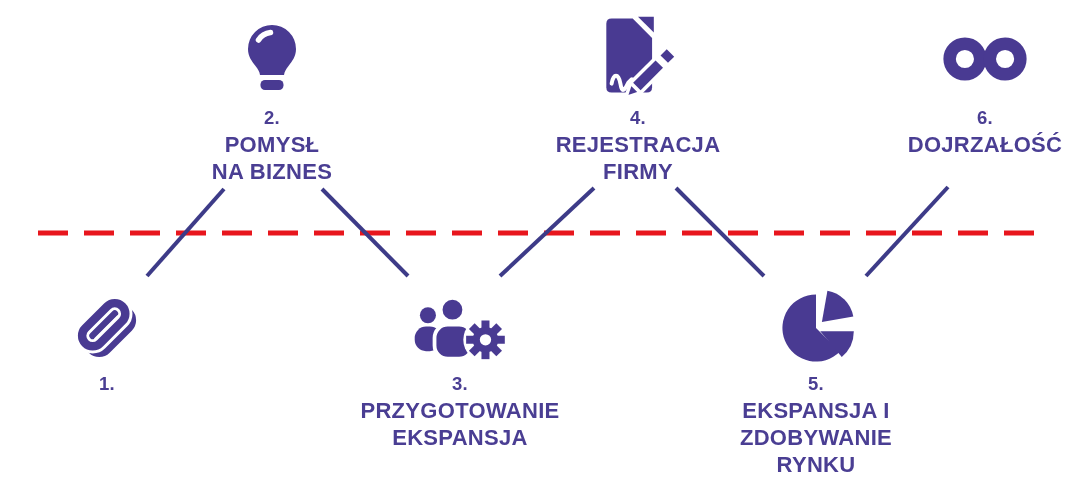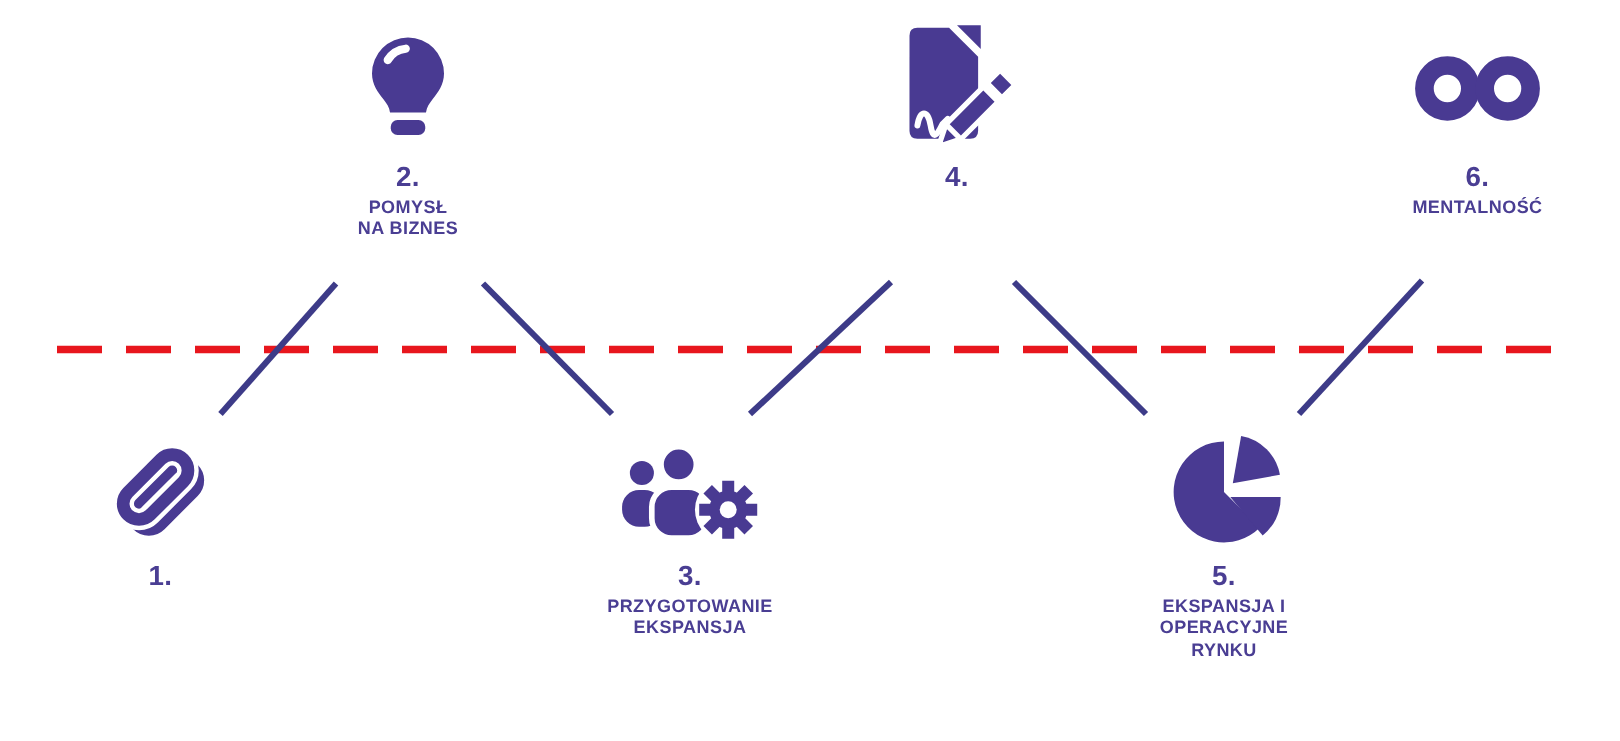--- a/index.html
+++ b/index.html
@@ -18,21 +18,21 @@
   .stage.above{top:14px;}
   .stage.below{top:286px;}
   .icon-box{display:flex;align-items:center;justify-content:center;}
   .stage.above .icon-box{height:90px;}
   .stage.below .icon-box{height:84px;}
   .num{
     margin-top:3px;font-weight:700;font-size:18.5px;line-height:1.22;
     color:var(--text);letter-spacing:.3px;
   }
   .label{
-    margin-top:1px;font-weight:700;font-size:12px;line-height:1.24;
+    margin-top:1px;font-weight:700;font-size:22px;line-height:1.24;
     color:var(--text);letter-spacing:.3px;white-space:pre-line;
   }
   svg{display:block;}
 </style>
 </head>
 <body>
 
 <div class="canvas">
 
   <svg class="lines-overlay" viewBox="0 0 1080 494">
@@ -100,44 +100,46 @@
         <polygon fill="var(--icon)" points="50,2 68,2 68,20"></polygon>
         <path fill="none" stroke="#fff" stroke-width="4.5" stroke-linecap="round" stroke-linejoin="round" d="M20,78 C22,66 28,66 30,78 S35,85 39,77 L43,73 L46,81 L56,81"></path>
         <g transform="translate(36,94) rotate(-45)" stroke="#fff" stroke-width="4" fill="var(--icon)">
           <polygon points="0,0 16,-8 16,8"></polygon>
           <rect x="16" y="-8" width="40" height="16"></rect>
           <rect x="60" y="-8" width="14" height="16"></rect>
         </g>
       </svg>
     </div>
     <div class="num">4.</div>
+    <div class="label">REJESTRACJA
+FIRMY</div>
   </div>
 
   <div class="stage below" style="left:816px">
     <div class="icon-box">
       <svg width="90" height="84" viewBox="-50 -50 100 100">
         <path fill="var(--icon)" d="M0,0 L0,-40 A40,40 0 1 0 28.3,28.3 Z"></path>
         <g transform="translate(7,-7)">
           <path fill="var(--icon)" d="M0,0 L6.6,-37.4 A38,38 0 0 1 37.4,-6.6 Z"></path>
         </g>
         <g transform="translate(5,4)">
           <path fill="var(--icon)" d="M0,0 L40,0 A40,40 0 0 1 25.7,30.6 Z"></path>
         </g>
       </svg>
     </div>
     <div class="num">5.</div>
     <div class="label">EKSPANSJA I
-OPERACYJNE
+ZDOBYWANIE
 RYNKU</div>
   </div>
 
   <div class="stage above" style="left:985px">
     <div class="icon-box">
       <svg width="88" height="54" viewBox="-46 -28 92 56">
         <circle cx="-21" cy="0" r="16" fill="none" stroke="var(--icon)" stroke-width="13"></circle>
         <circle cx="21" cy="0" r="16" fill="none" stroke="var(--icon)" stroke-width="13"></circle>
       </svg>
     </div>
     <div class="num">6.</div>
-    <div class="label">MENTALNOŚĆ</div>
+    <div class="label">DOJRZAŁOŚĆ</div>
   </div>
 
 </div>
 
 </body></html>

